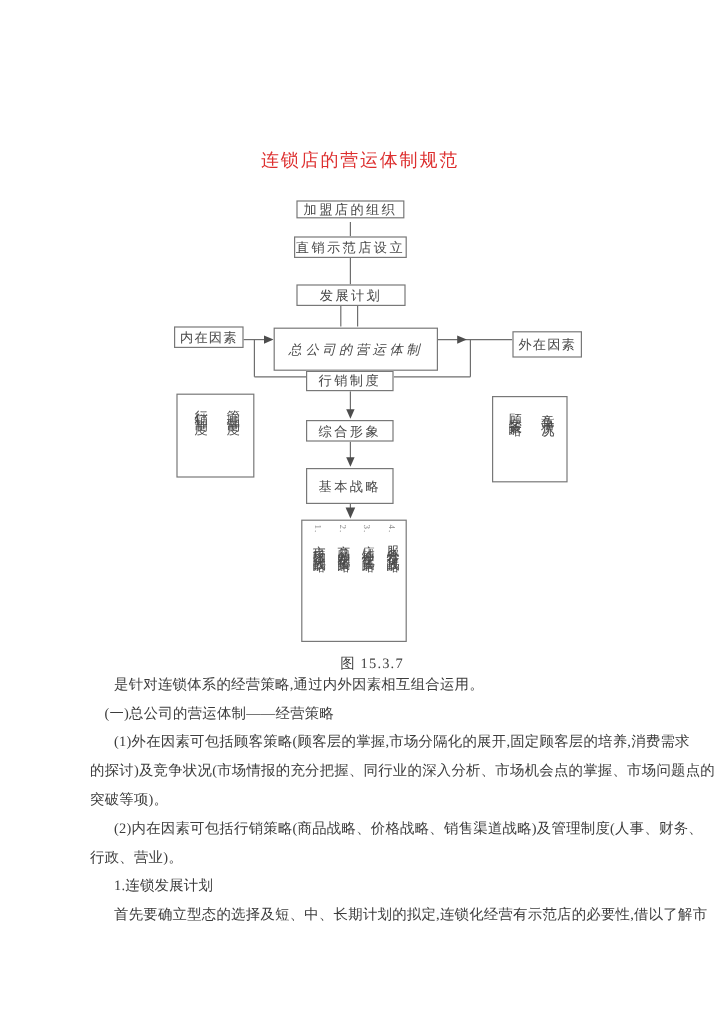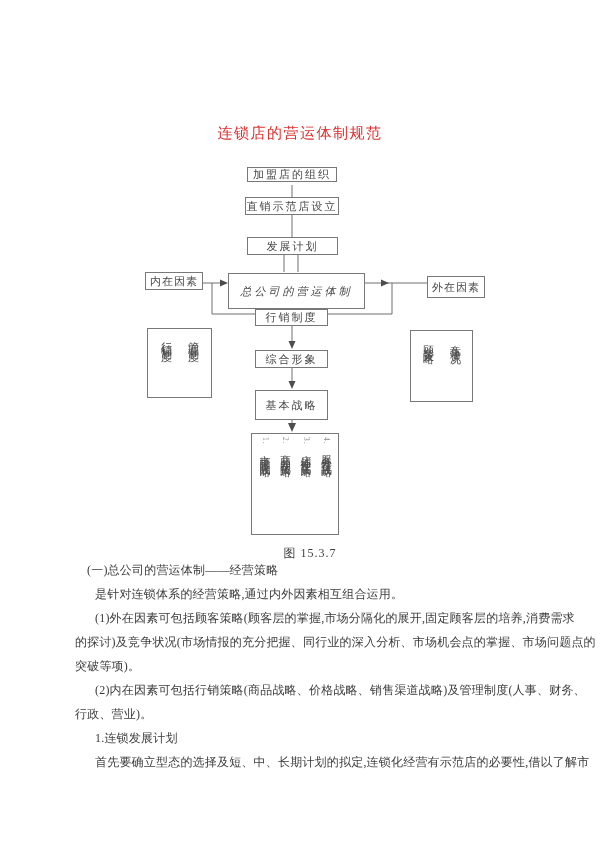--- a/index.html
+++ b/index.html
@@ -148,22 +148,22 @@
       <div class="vgroup">
         <span class="vnum">4.</span><span>服务特征化战略</span>
       </div>
     </div>
 
   </div>
 
   <div class="caption">图 15.3.7</div>
 
   <div class="body-text">
+    <div class="line ind2">是针对连锁体系的经营策略,通过内外因素相互组合运用。</div>
     <div class="line ind1">(一)总公司的营运体制——经营策略</div>
-    <div class="line ind2">是针对连锁体系的经营策略,通过内外因素相互组合运用。</div>
     <div class="line ind2">(1)外在因素可包括顾客策略(顾客层的掌握,市场分隔化的展开,固定顾客层的培养,消费需求</div>
     <div class="line">的探讨)及竞争状况(市场情报的充分把握、同行业的深入分析、市场机会点的掌握、市场问题点的</div>
     <div class="line">突破等项)。</div>
     <div class="line ind2">(2)内在因素可包括行销策略(商品战略、价格战略、销售渠道战略)及管理制度(人事、财务、</div>
     <div class="line">行政、营业)。</div>
     <div class="line ind2">1.连锁发展计划</div>
     <div class="line ind2">首先要确立型态的选择及短、中、长期计划的拟定,连锁化经营有示范店的必要性,借以了解市</div>
   </div>
 
 </div>

